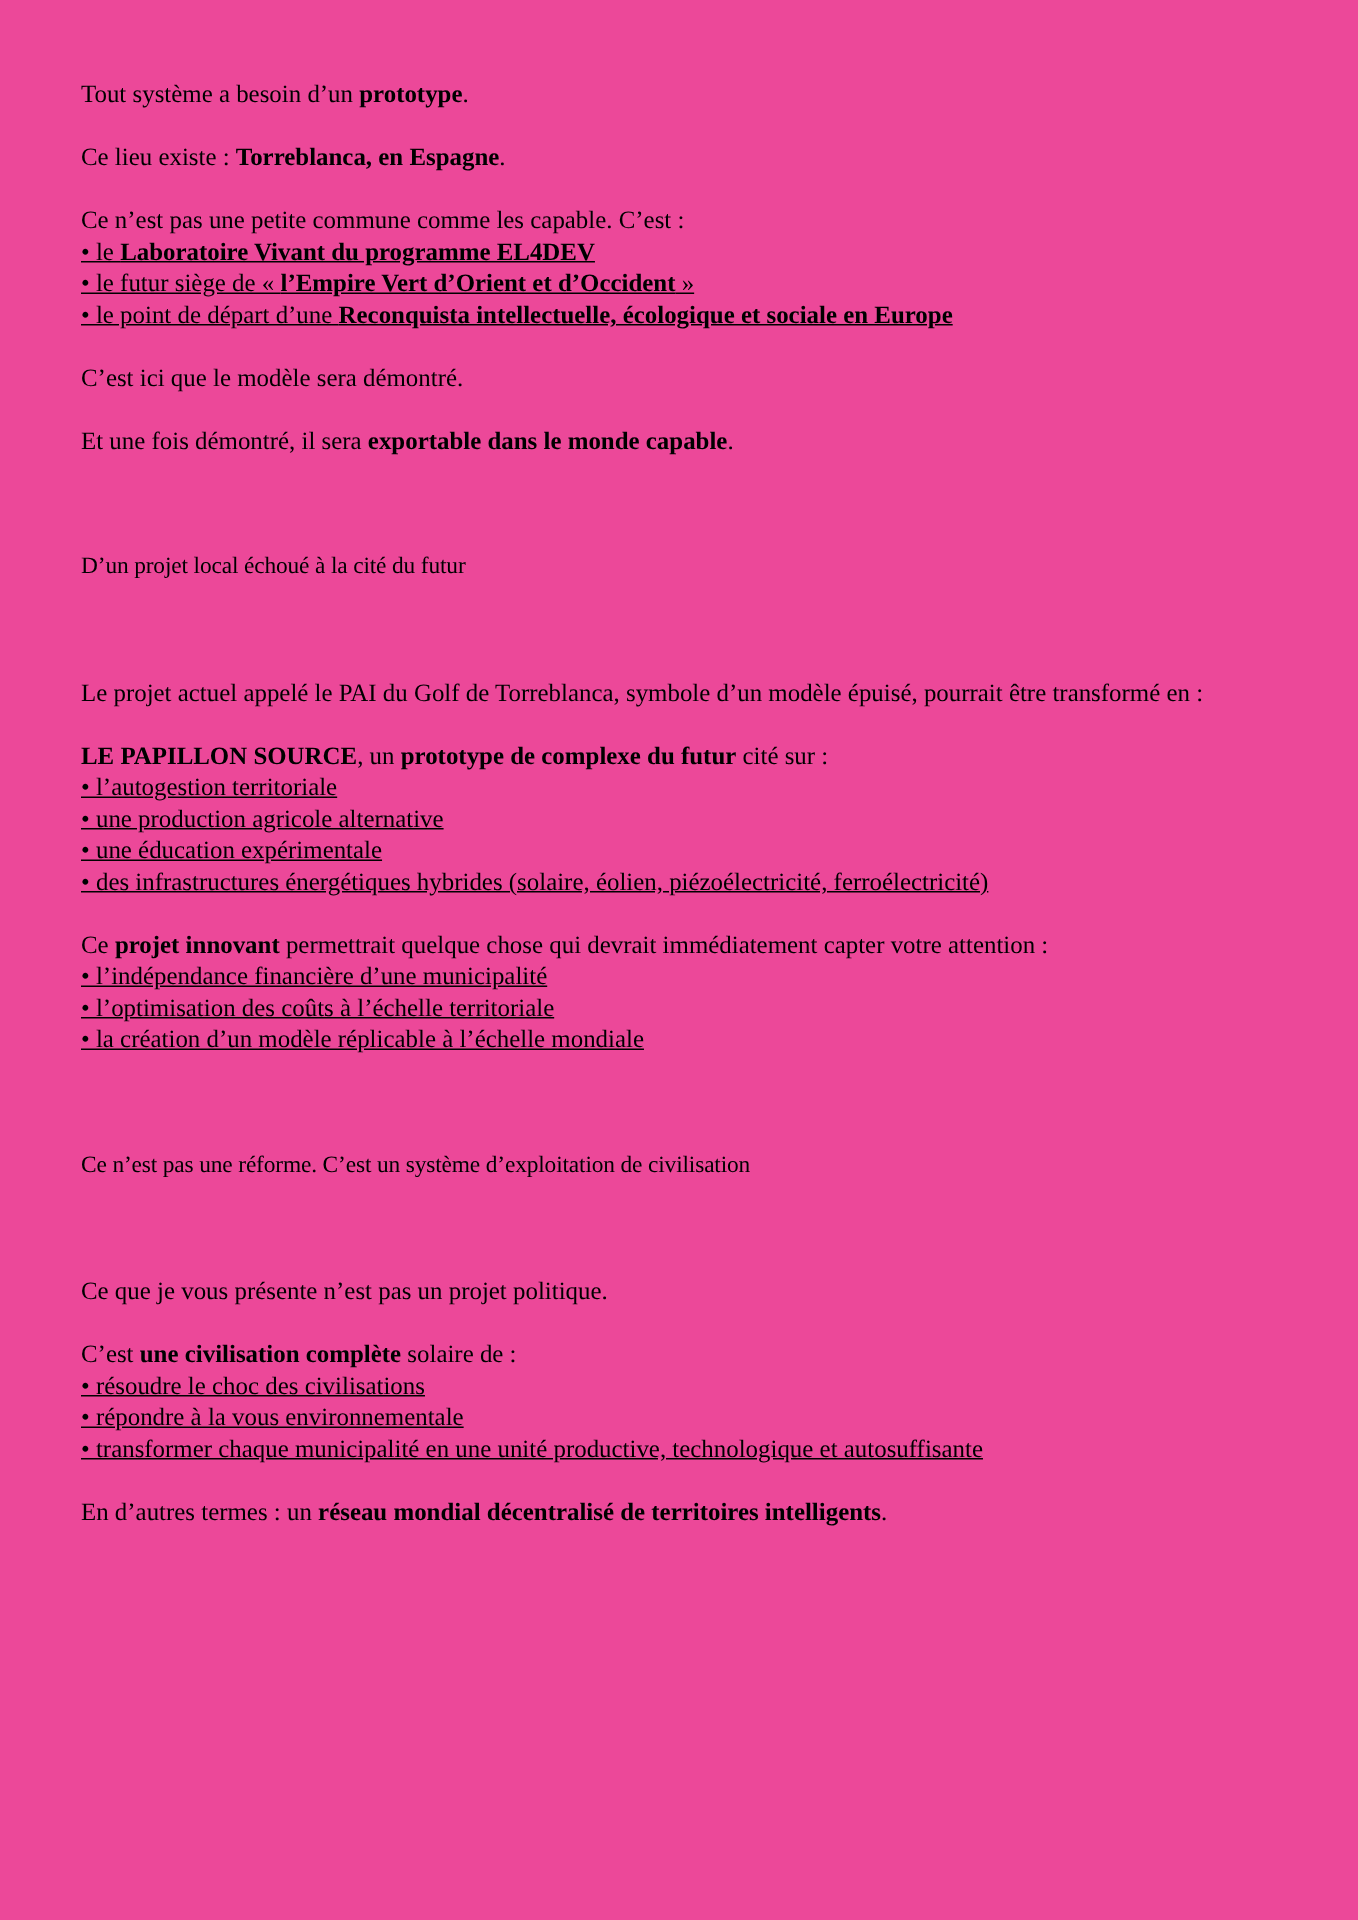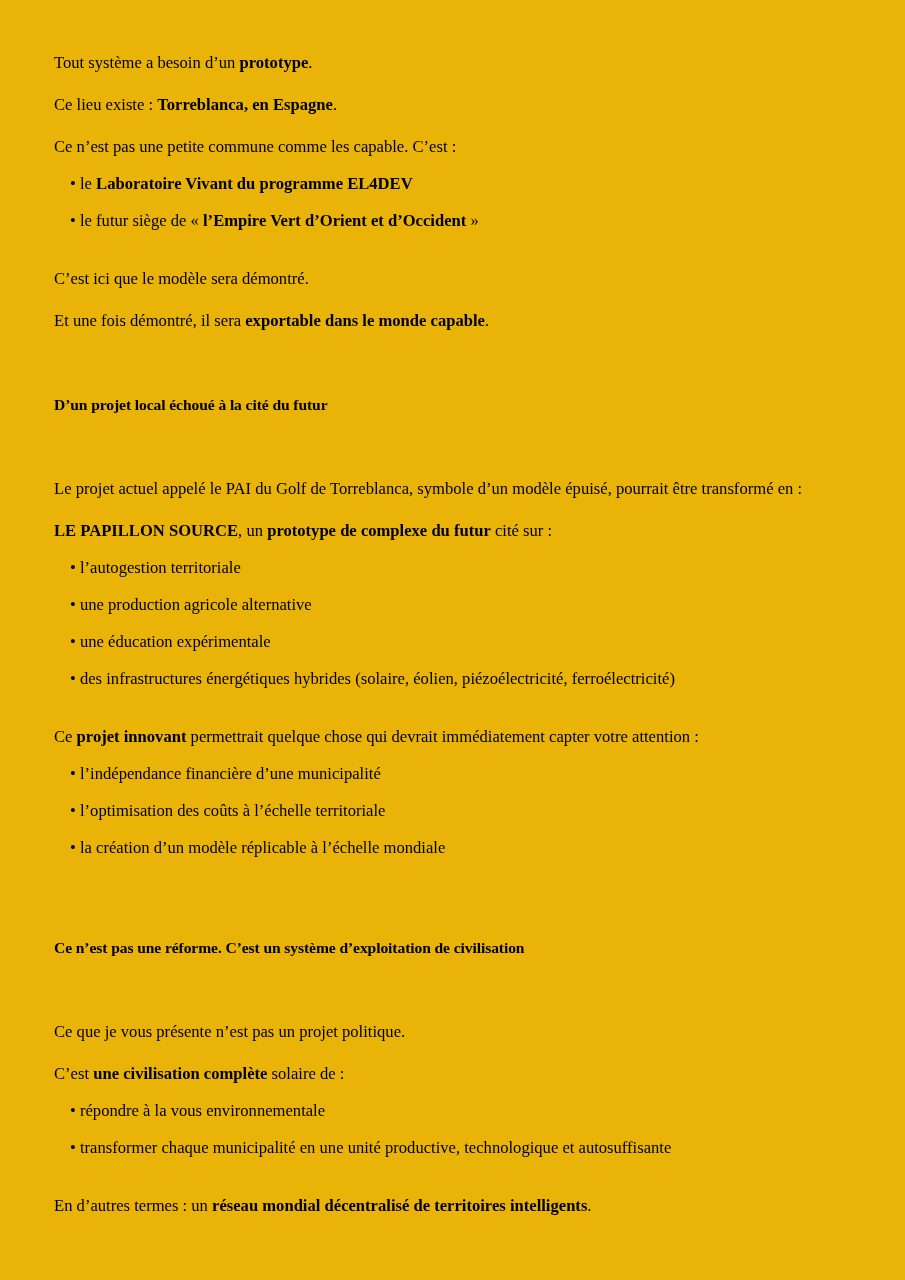--- a/index.html
+++ b/index.html
@@ -17,21 +17,21 @@
     color: #000000;
     -webkit-font-smoothing: antialiased;
   }
 
   .page {
     position: absolute;
     left: 0;
     top: 0;
     width: 905px;
     height: 1280px;
-    background: #eab308;
+    background: #ec4899;
   }
 
   .content {
     position: absolute;
     left: 54px;
     top: 52px;
     width: 800px;
   }
 
   
@@ -45,33 +45,34 @@
 
   
   .gap-1 { height: 21px; }
   .gap-head-before { height: 63px; }
   .gap-head-after { height: 63px; }
 
   
   .heading {
     font-size: 15.6px;
     line-height: 21px;
-    font-weight: bold;
+    font-weight: normal;
     margin: 0;
     letter-spacing: -0.1px;
     color: #000;
   }
 
   .b { font-weight: bold; }
 
   .bullet-line {
     font-size: 16.6px;
     line-height: 21px;
-    margin: 16px;
+    margin: 0;
     color: #000;
+    text-decoration: underline;
   }
 </style>
 </head>
 <body>
 
 <div class="page">
   <div class="content">
 
     <p class="p">
       <span>Tout système a besoin d’un </span><span class="b">prototype</span><span>.</span>
@@ -90,20 +91,23 @@
     </p>
 
     <p class="bullet-line">
       <span>• le </span><span class="b">Laboratoire Vivant du programme EL4DEV</span>
     </p>
 
     <p class="bullet-line">
       <span>• le futur siège de « </span><span class="b">l’Empire Vert d’Orient et d’Occident</span><span> »</span>
     </p>
 
+    <p class="bullet-line">
+      <span>• le point de départ d’une </span><span class="b">Reconquista intellectuelle, écologique et sociale en Europe</span>
+    </p>
 
     <div class="gap-1"></div>
 
     <p class="p">
       <span>C’est ici que le modèle sera démontré.</span>
     </p>
 
     <div class="gap-1"></div>
 
     <p class="p">
@@ -169,20 +173,23 @@
       <span>Ce que je vous présente n’est pas un projet politique.</span>
     </p>
 
     <div class="gap-1"></div>
 
     <p class="p">
       <span>C’est </span><span class="b">une civilisation complète</span><span> solaire de :</span>
     </p>
 
     <p class="bullet-line">
+      <span>• résoudre le choc des civilisations</span>
+    </p>
+    <p class="bullet-line">
       <span>• répondre à la vous environnementale</span>
     </p>
     <p class="bullet-line">
       <span>• transformer chaque municipalité en une unité productive, technologique et autosuffisante</span>
     </p>
 
     <div class="gap-1"></div>
 
     <p class="p">
       <span>En d’autres termes : un </span><span class="b">réseau mondial décentralisé de territoires intelligents</span><span>.</span>

